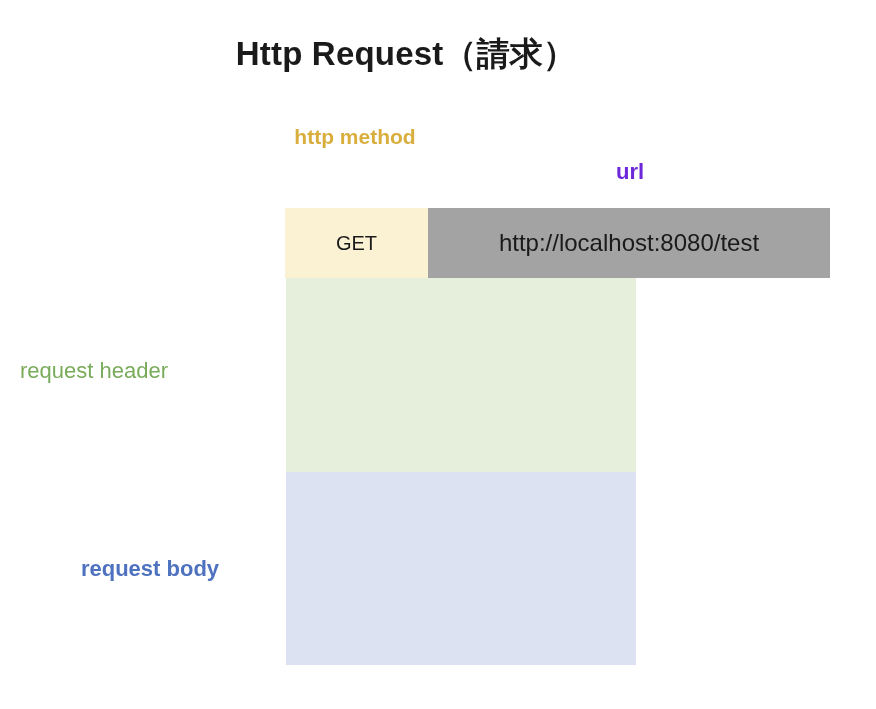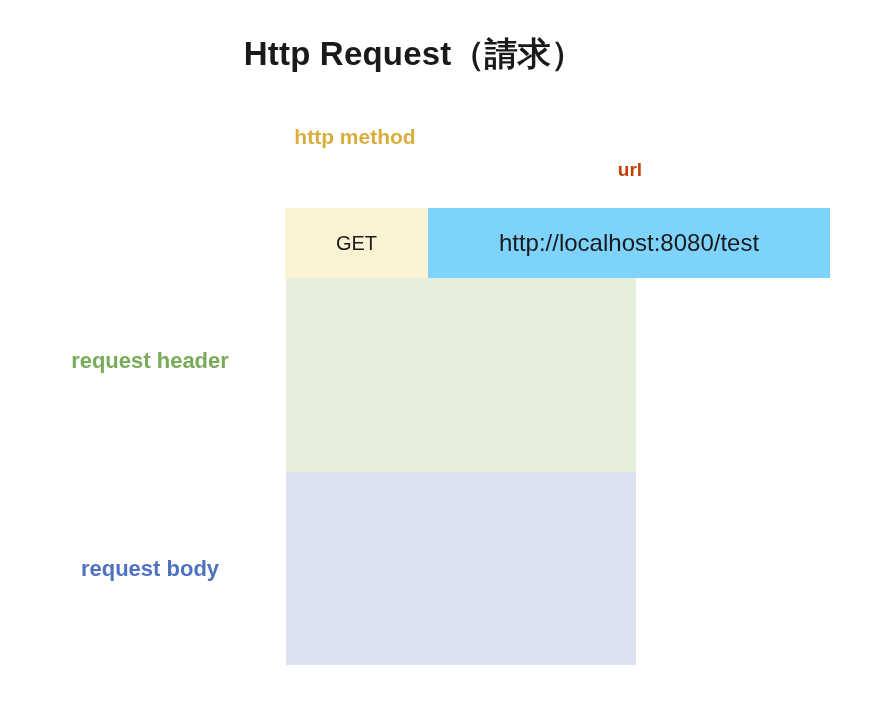--- a/index.html
+++ b/index.html
@@ -12,21 +12,21 @@
     height: 709px;
     position: relative;
     overflow: hidden;
     font-family: "Liberation Sans", "DejaVu Sans", sans-serif;
     -webkit-font-smoothing: antialiased;
   }
 
   
   .title {
     position: absolute;
-    left: 12px;
+    left: 4px;
     top: 32px;
     width: 804px;
     text-align: center;
     font-size: 33px;
     font-weight: bold;
     color: #1a1a1a;
     letter-spacing: 0.2px;
     white-space: nowrap;
   }
 
@@ -49,34 +49,34 @@
   .label-method .cjk {
     font-weight: bold;
   }
 
   .label-url {
     position: absolute;
     left: 560px;
     top: 159px;
     width: 140px;
     text-align: center;
-    color: #c2410c;
-    font-size: 19px;
+    color: #6d28d9;
+    font-size: 22px;
     font-weight: bold;
   }
 
   .label-req-header {
     position: absolute;
     left: 20px;
-    top: 348px;
+    top: 358px;
     width: 260px;
-    text-align: center;
+    text-align: left;
     color: #79ab5a;
     font-size: 22px;
-    font-weight: bold;
+    font-weight: normal;
   }
 
   .label-req-body {
     position: absolute;
     left: 20px;
     top: 556px;
     width: 260px;
     text-align: center;
     color: #4e72bf;
     font-size: 22px;
@@ -103,21 +103,21 @@
     font-size: 20px;
     color: #1a1a1a;
     font-weight: normal;
   }
 
   .cell-url {
     left: 428px;
     top: 208px;
     width: 402px;
     height: 70px;
-    background: #7dd3fc;
+    background: #a3a3a3;
     display: flex;
     align-items: center;
     justify-content: center;
   }
   .cell-url .cell-text {
     font-size: 24px;
     color: #1a1a1a;
     font-weight: normal;
   }
 

